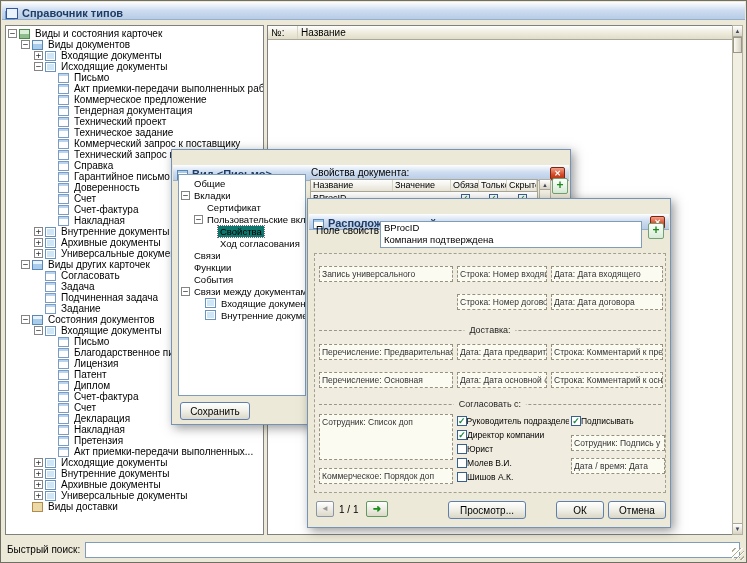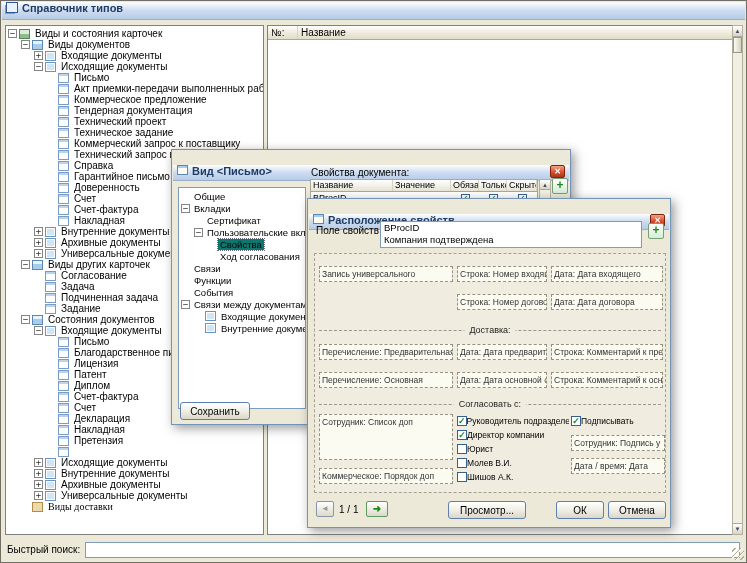--- a/index.html
+++ b/index.html
@@ -1,21 +1,21 @@
 <!DOCTYPE html>
 <html><head>
 <meta charset="utf-8">
 <style>
 *{box-sizing:border-box;margin:0;padding:0;}
 html,body{width:747px;height:563px;}
 body{font-family:"Liberation Sans",sans-serif;background:#8f8b7c;}
 .screen{position:relative;width:747px;height:563px;background:#ece9d8;border:1px solid #716f64;overflow:hidden;}
 
 
-.titlebar,.dlg-title{display:flex;align-items:flex-start;gap:4px;padding:0 4px;
+.titlebar,.dlg-title{display:flex;align-items:flex-end;gap:4px;padding:0 4px;
  background:linear-gradient(180deg,#fdfeff,#cddcf0 50%,#b7cce6);
  border-bottom:1px solid #98aec9;font-size:11px;font-weight:bold;color:#1e3c64;}
 .titlebar{position:absolute;left:1px;top:1px;right:1px;height:18px;}
 .app-icon{width:12px;height:11px;background:#eaf2fb;border:1px solid #35569a;box-shadow:-2px 2px 0 -1px #6f9fd3;flex:none;}
 .ttext{flex:1;white-space:nowrap;overflow:hidden;}
 .close-btn{flex:none;width:15px;height:13px;background:linear-gradient(#f3a08b,#d44a28 60%,#b03616);
  border:1px solid #7e2407;border-radius:2px;color:#fff;font-size:8px;line-height:12px;text-align:center;font-weight:bold;}
 
 
 .main-body{position:absolute;left:3px;top:21px;right:3px;height:516px;}
@@ -50,21 +50,21 @@
 
 
 .dialog{position:absolute;background:#ece9d8;border:1px solid #7593b5;box-shadow:3px 3px 10px rgba(50,50,50,.5);}
 .dlg-title{position:absolute;left:1px;top:15px;right:1px;height:16px;}
 .dlg-icon{width:11px;height:10px;background:#fdfdf6;border:1px solid #5b87b5;box-shadow:inset 0 2px 0 #a8cdec;flex:none;}
 .xpbtn{border:1px solid #5f7fae;border-radius:3px;background:linear-gradient(#ffffff,#f0efe6 50%,#dad7c8);font-size:10px;font-family:inherit;color:#000;}
 .plus-btn{position:absolute;width:16px;height:16px;border:1px solid #75a075;border-radius:2px;background:linear-gradient(#fbfefb,#d8ecd8);color:#1d8a1d;font-size:12px;font-weight:bold;text-align:center;line-height:13px;}
 
 
 .dlg-view{left:170px;top:148px;width:400px;height:276px;}
-.vd-tree{position:absolute;left:6px;top:24px;width:128px;height:222px;background:#fff;border:1px solid #7f9db9;font-size:9.5px;padding-top:2px;overflow:hidden;margin-top:13px;}
+.vd-tree{position:absolute;left:6px;top:24px;width:128px;height:222px;background:#fff;border:1px solid #7f9db9;font-size:9.5px;padding-top:2px;overflow:hidden;}
 .vd-tree .trow{height:12px;}
 .vd-props-label{position:absolute;left:139px;top:17px;font-size:10px;}
 .vd-table{position:absolute;left:138px;top:29px;width:228px;font-size:9px;background:#fff;border:1px solid #aca899;}
 .vd-th{display:flex;height:12px;background:linear-gradient(#fefefe,#e7e4d6);border-bottom:1px solid #aca899;}
 .vd-th>div{border-right:1px solid #d8d4c4;padding:0 2px;line-height:11px;overflow:hidden;white-space:nowrap;}
 .vd-tr{display:flex;height:12px;align-items:center;}
 .cw1{width:82px;flex:none;}.cw2{width:58px;flex:none;}.cw3,.cw4{width:28px;flex:none;}.cw5{width:30px;flex:none;border-right:none;}
 .vd-tr .cell{padding:0 2px;overflow:hidden;white-space:nowrap;}
 .ctr{text-align:center;}
 .cb{display:inline-block;width:10px;height:10px;border:1px solid #36618e;background:#fff;font-size:9px;line-height:9px;text-align:center;color:#0f8a3f;font-weight:bold;vertical-align:middle;}
@@ -231,21 +231,21 @@
           <span class="tlabel">Универсальные документы</span>
         </div>
         <div class="trow" style="padding-left: 15px;">
           <span class="exp">−</span>
           <span class="ticon cat"></span>
           <span class="tlabel">Виды других карточек</span>
         </div>
         <div class="trow" style="padding-left: 28px;">
           <span class="exp noexp"></span>
           <span class="ticon doc"></span>
-          <span class="tlabel">Согласование</span>
+          <span class="tlabel">Согласовать</span>
         </div>
         <div class="trow" style="padding-left: 28px;">
           <span class="exp noexp"></span>
           <span class="ticon doc"></span>
           <span class="tlabel">Задача</span>
         </div>
         <div class="trow" style="padding-left: 28px;">
           <span class="exp noexp"></span>
           <span class="ticon doc"></span>
           <span class="tlabel">Подчиненная задача</span>
@@ -311,20 +311,21 @@
           <span class="tlabel">Накладная</span>
         </div>
         <div class="trow" style="padding-left: 41px;">
           <span class="exp noexp"></span>
           <span class="ticon doc"></span>
           <span class="tlabel">Претензия</span>
         </div>
         <div class="trow" style="padding-left: 41px;">
           <span class="exp noexp"></span>
           <span class="ticon doc"></span>
+          <span class="tlabel">Акт приемки-передачи выполненных...</span>
         </div>
         <div class="trow" style="padding-left: 28px;">
           <span class="exp">+</span>
           <span class="ticon grp"></span>
           <span class="tlabel">Исходящие документы</span>
         </div>
         <div class="trow" style="padding-left: 28px;">
           <span class="exp">+</span>
           <span class="ticon grp"></span>
           <span class="tlabel">Внутренние документы</span>
@@ -332,21 +333,21 @@
         <div class="trow" style="padding-left: 28px;">
           <span class="exp">+</span>
           <span class="ticon grp"></span>
           <span class="tlabel">Архивные документы</span>
         </div>
         <div class="trow" style="padding-left: 28px;">
           <span class="exp">+</span>
           <span class="ticon grp"></span>
           <span class="tlabel">Универсальные документы</span>
         </div>
-        <div class="trow" style="padding-left: 15px; font-family: Liberation Serif, serif;">
+        <div class="trow" style="padding-left: 15px;">
           <span class="exp noexp"></span>
           <span class="ticon box"></span>
           <span class="tlabel">Виды доставки</span>
         </div>
       </div>
 
     <div class="list-panel">
       <div class="list-header">
         <div class="hcell hc1">№:</div>
         <div class="hcell hc2">Название</div>

